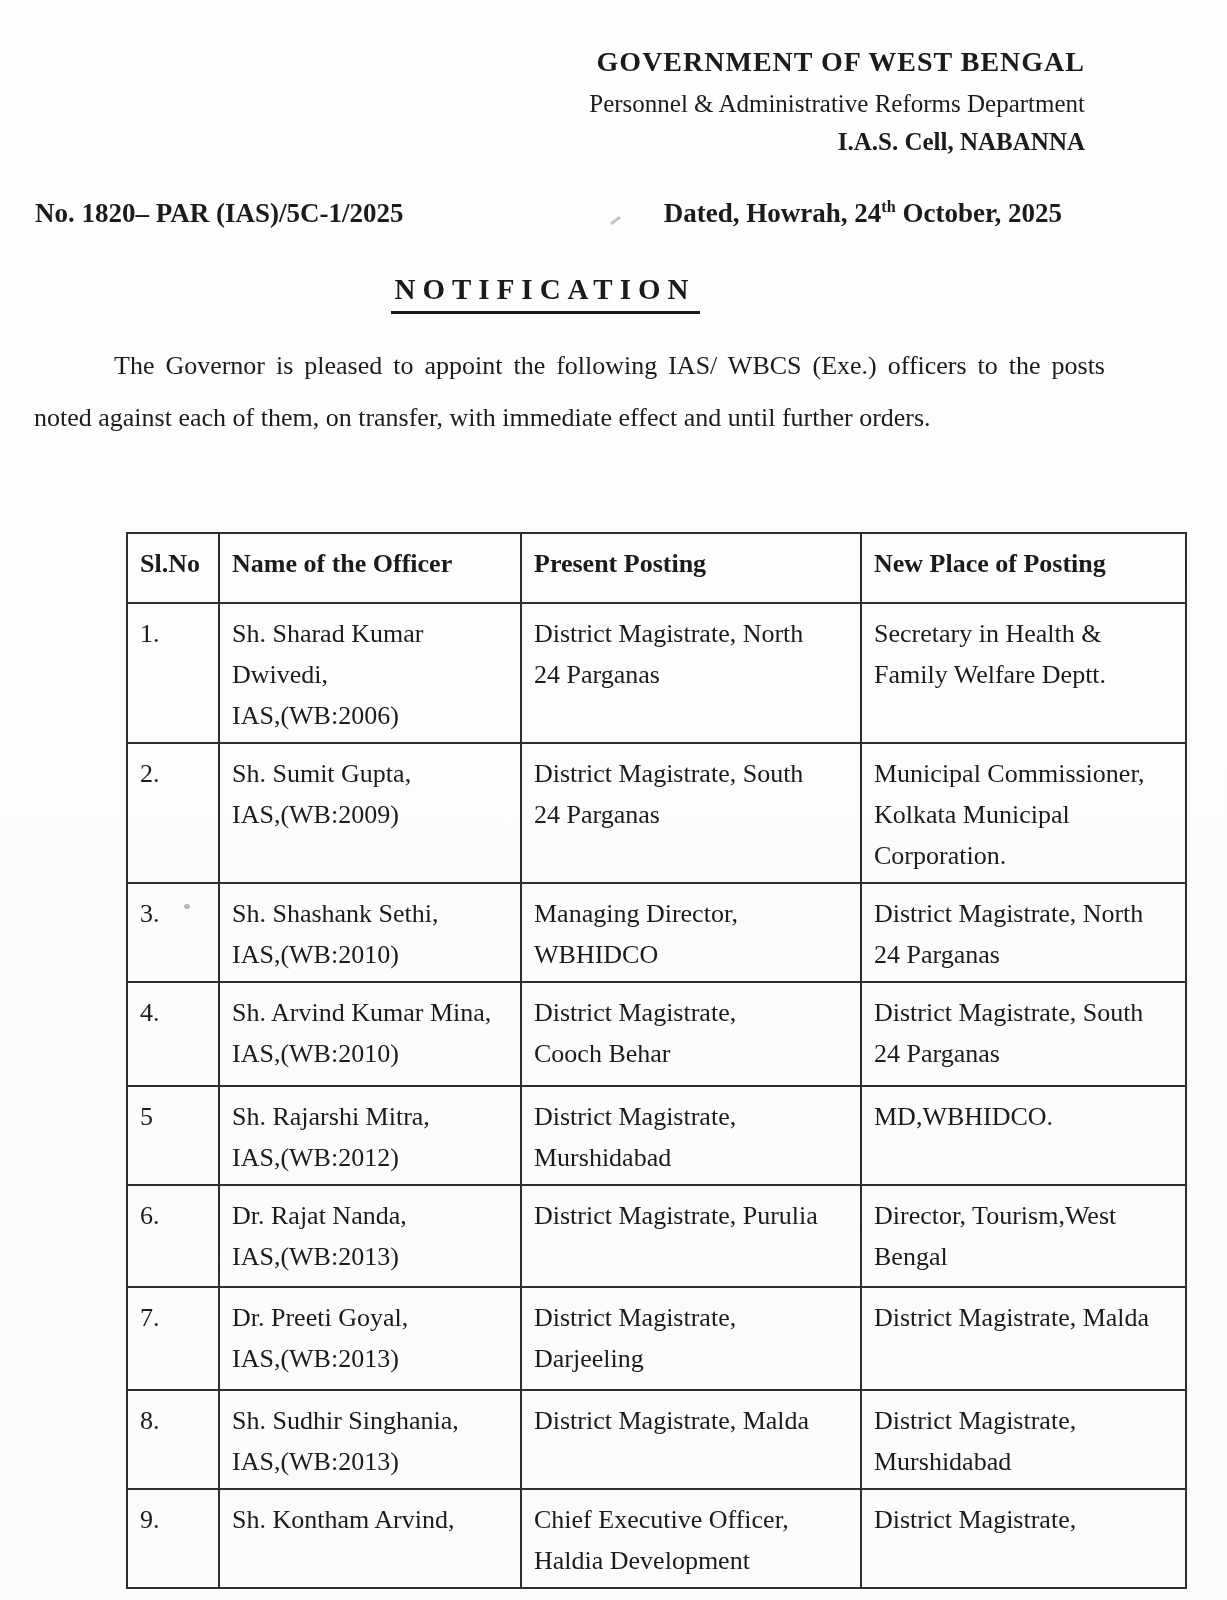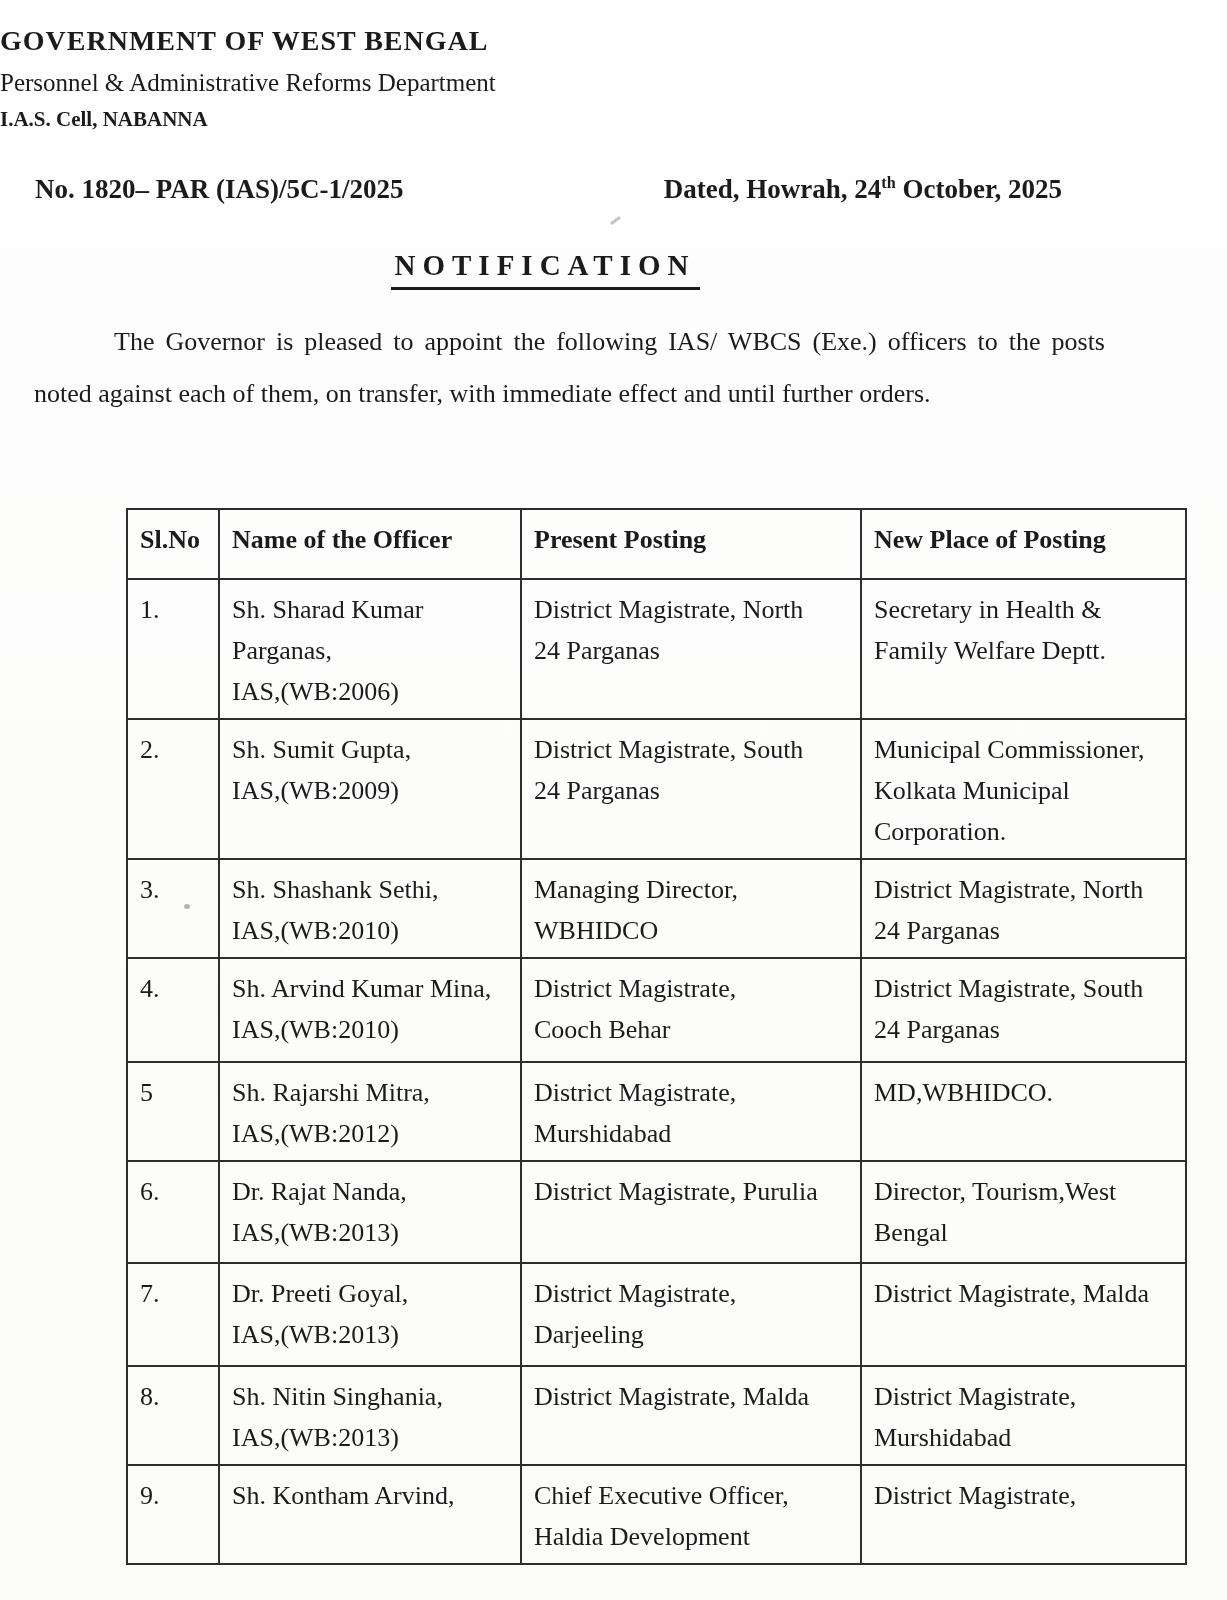--- a/index.html
+++ b/index.html
@@ -9,24 +9,24 @@
     font-family: "Liberation Serif", "DejaVu Serif", serif;
     color: #1b1b1b;
   }
   .page {
     position: relative;
     width: 1227px; height: 1600px;
     background: linear-gradient(180deg, #fefefe 0%, #fcfcfb 60%, #fbfbfa 100%);
     overflow: hidden;
   }
   
-  .doc-header { width: 1085px; padding-top: 25px; text-align: left; }
+  .doc-header { width: 1085px; padding-top: 46px; text-align: right; }
   .doc-h1 { font-size: 28px; font-weight: bold; letter-spacing: 1px; }
   .doc-h2 { font-size: 25px; font-weight: normal; margin-top: 12px; }
-  .doc-h3 { font-size: 21px; font-weight: bold; margin-top: 10px; }
+  .doc-h3 { font-size: 25px; font-weight: bold; margin-top: 10px; }
 
   
   .ref-row {
     display: flex; justify-content: space-between; align-items: flex-start;
     margin: 42px 165px 0 35px;
     font-size: 27px; font-weight: bold;
   }
   .ref-date sup { font-size: 0.6em; vertical-align: super; }
 
   
@@ -114,21 +114,21 @@
         <th>Sl.No</th>
         <th>Name of the Officer</th>
         <th>Present Posting</th>
         <th>New Place of Posting</th>
       </tr>
     </thead>
     <tbody>
       <tr class="rh-1">
         <td>1.</td>
         <td>Sh. Sharad Kumar
-Parganas,
+Dwivedi,
 IAS,(WB:2006)</td>
         <td>District Magistrate, North
 24 Parganas</td>
         <td>Secretary in Health &amp;
 Family Welfare Deptt.</td>
       </tr>
       <tr class="rh-2">
         <td>2.</td>
         <td>Sh. Sumit Gupta,
 IAS,(WB:2009)</td>
@@ -175,21 +175,21 @@
       <tr class="rh-7">
         <td>7.</td>
         <td>Dr. Preeti Goyal,
 IAS,(WB:2013)</td>
         <td>District Magistrate,
 Darjeeling</td>
         <td>District Magistrate, Malda</td>
       </tr>
       <tr class="rh-8">
         <td>8.</td>
-        <td>Sh. Nitin Singhania,
+        <td>Sh. Sudhir Singhania,
 IAS,(WB:2013)</td>
         <td>District Magistrate, Malda</td>
         <td>District Magistrate,
 Murshidabad</td>
       </tr>
       <tr class="rh-9">
         <td>9.</td>
         <td>Sh. Kontham Arvind,</td>
         <td>Chief Executive Officer,
 Haldia Development</td>

